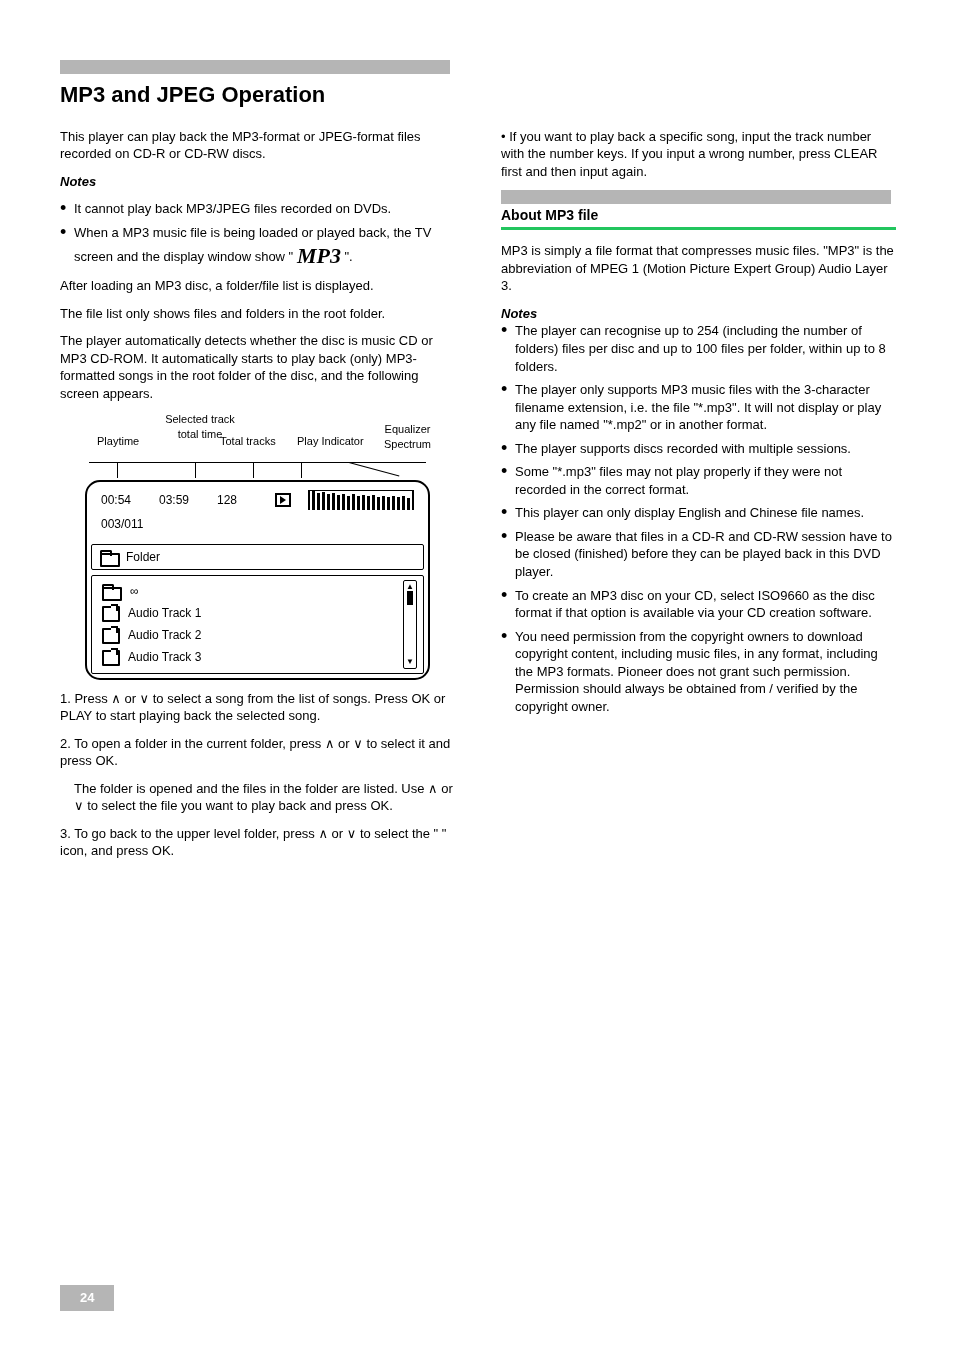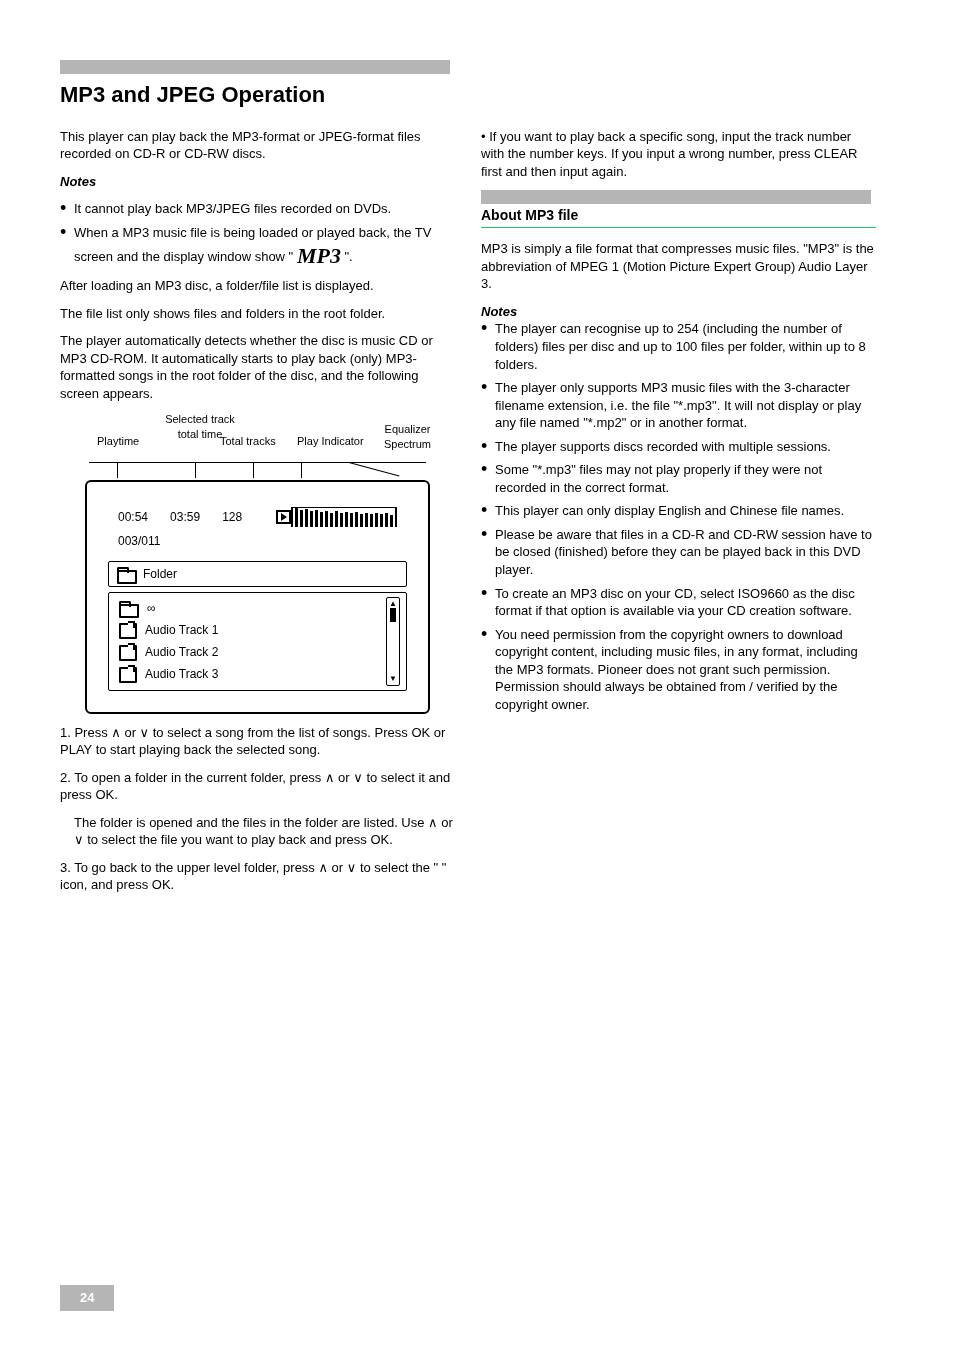--- a/index.html
+++ b/index.html
@@ -24,21 +24,21 @@
     width: 390px;
     margin-bottom: 6px;
   }
   .gray-bar.right { width: 390px; }
   .heading-large {
     font-size: 22px;
     font-weight: bold;
   }
   .columns {
     display: flex;
-    gap: 26px;
+    gap: 46px;
     margin-top: 18px;
   }
   .col {
     width: 395px;
     flex-shrink: 0;
   }
   .para { margin-bottom: 10px; }
   .bullet-row {
     display: flex;
     margin-bottom: 6px;
@@ -58,21 +58,21 @@
   }
   .mp3-icon {
     font-family: 'Segoe Script', 'Brush Script MT', cursive;
     font-style: italic;
     font-weight: bold;
     font-size: 22px;
     display: inline-block;
     vertical-align: -2px;
   }
   .line-under {
-    border-bottom: 1px solid #22c55e;
+    border-bottom: 3px solid #22c55e;
     margin-top: 2px;
     margin-bottom: 12px;
     padding-bottom: 2px;
   }
   .note-head { font-style: italic; font-weight: bold; margin-top: 2px; }
 
   
   .player-wrap {
     width: 345px;
     margin: 10px 0 10px 25px;
@@ -96,22 +96,22 @@
     border-top: 1px solid #000;
     margin: 0 4px;
   }
   .conn-line {
     position: absolute;
     background: #000;
     top: -1px;
   }
   .player-frame {
     border: 2px solid #000;
-    border-radius: 6px;
-    padding: 21px;
+    border-radius: 15px;
+    padding: 4px;
   }
   .player-top {
     padding: 4px 10px 6px 10px;
     font-size: 12px;
   }
   .top-row1 {
     display: flex;
     align-items: center;
   }
   .spectrum {

